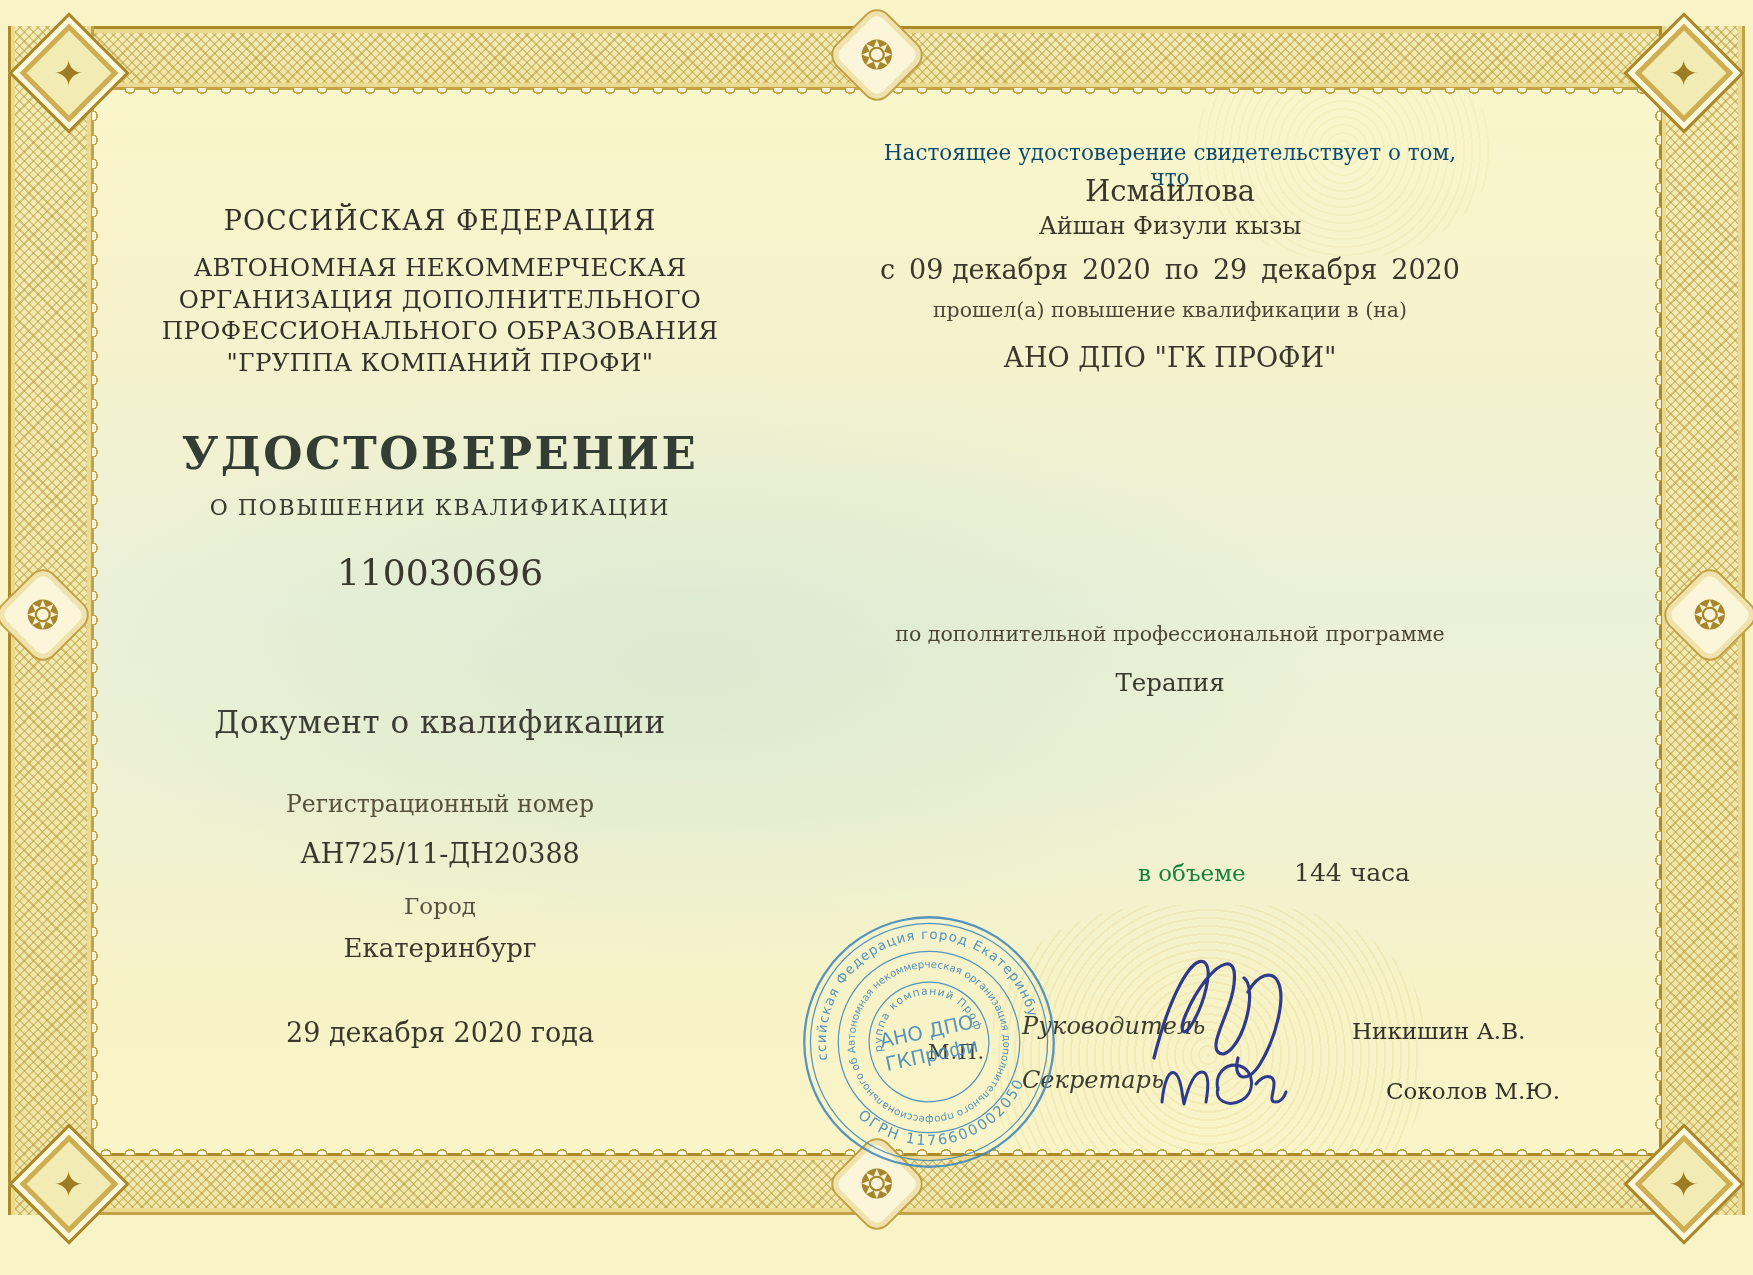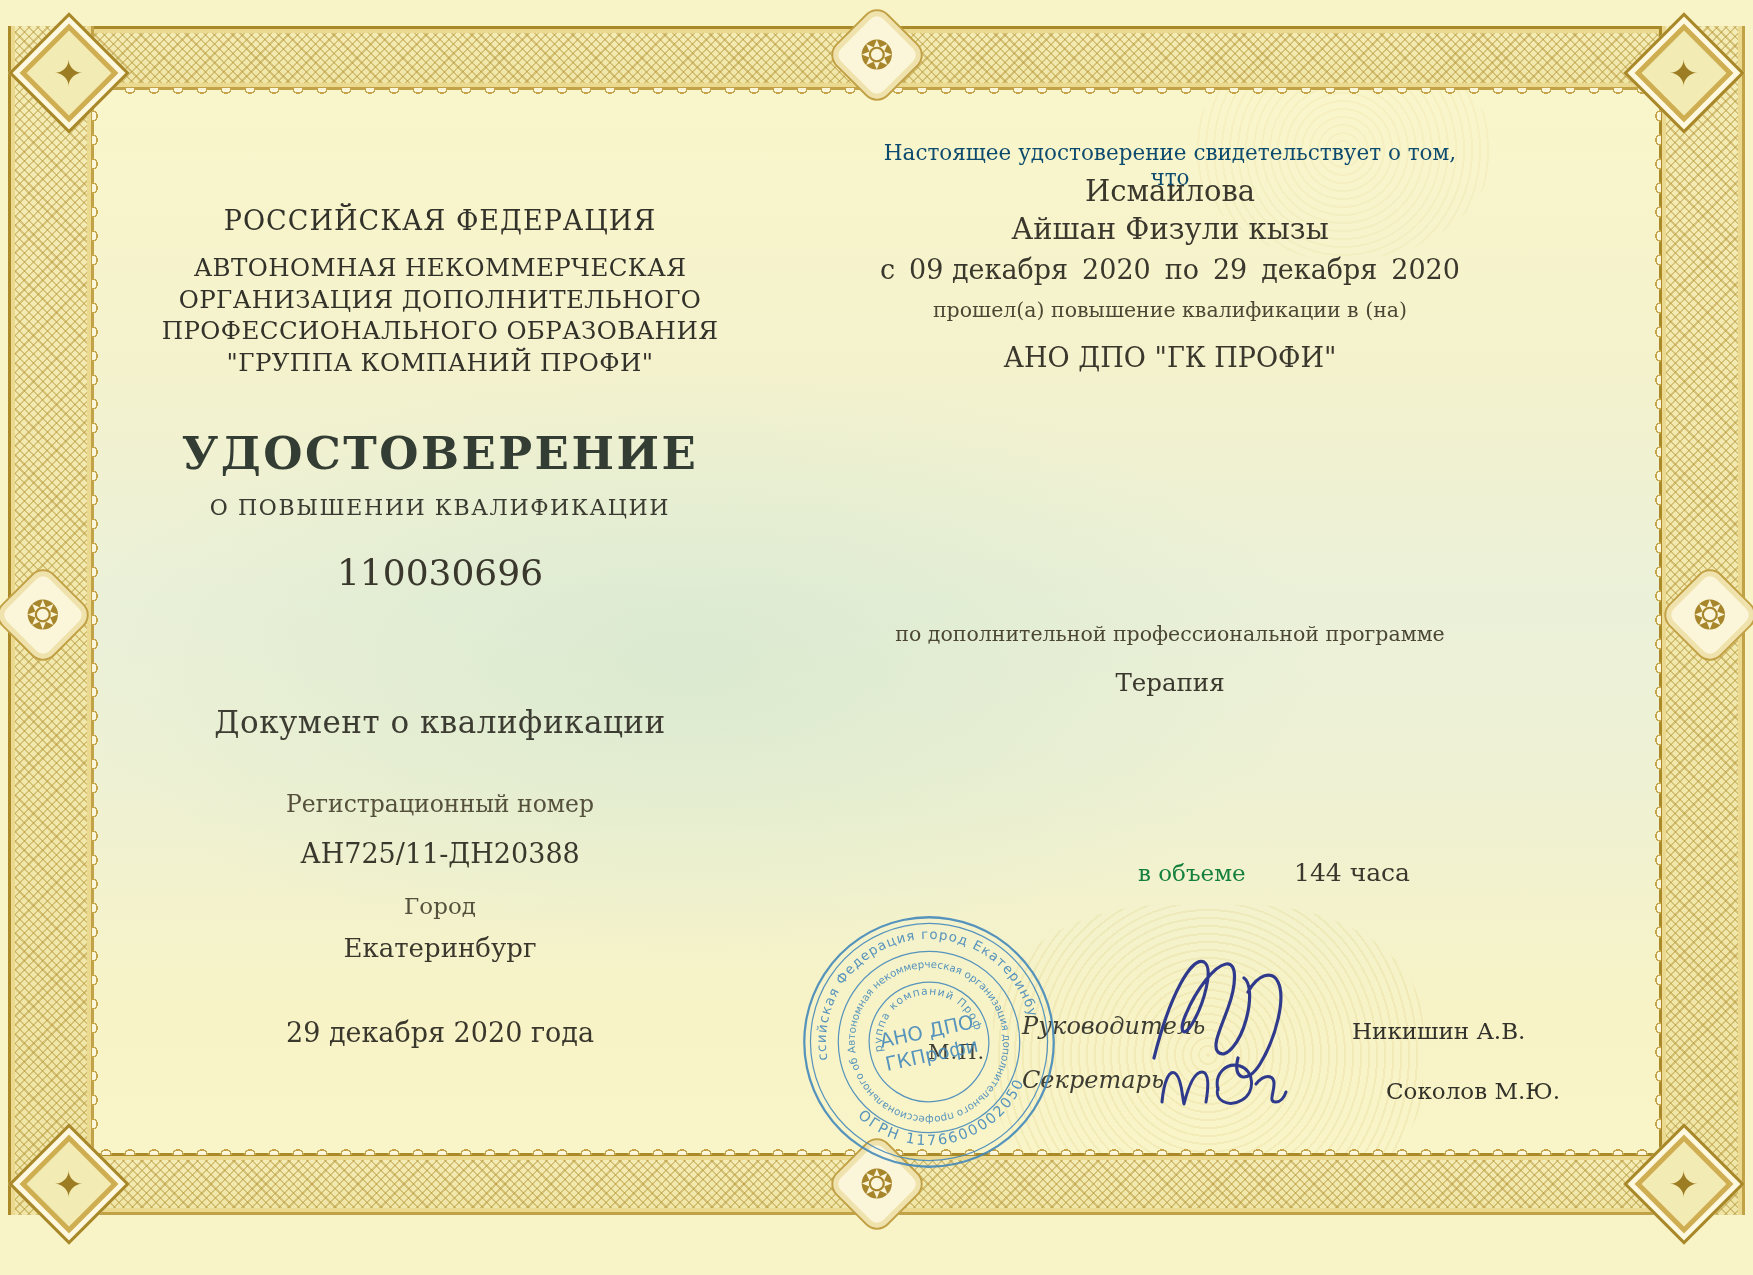--- a/index.html
+++ b/index.html
@@ -79,21 +79,21 @@
   .label     { color:#55503c; }
   .reg-label { top:790px; font-size:23.5px; }
   .reg-num   { top:838px; font-size:27px; }
   .city-label{ top:893px; font-size:23px; }
   .city-val  { top:933px; font-size:26px; }
   .date-label{ top:977px; font-size:22.5px; }
   .date-val  { top:1017px; font-size:27px; }
 
   .statement { top:140px; font-size:21.5px; color:#0c4a6e; }
   .holder1   { top:174px; font-size:29px; }
-  .holder2   { top:212px; font-size:29px; }
+  .holder2   { top:212px; font-size:24px; }
   .period    { top:254px; font-size:27px; display:flex; justify-content:space-between; padding:0 10px; }
   .action    { top:298px; font-size:20.5px; color:#4b4734; }
   .institution{ top:342px; font-size:27px; }
   .prog-label{ top:622px; font-size:20.5px; color:#4b4734; }
   .prog-name { top:668px; font-size:24.5px; }
   .volume    { top:860px; }
   .vol-label { position:absolute; left:268px; font-size:23px; color:#15803d; }
   .vol-value { position:absolute; left:424px; top:-2px; font-size:25px;text-align:right; }
 
   

